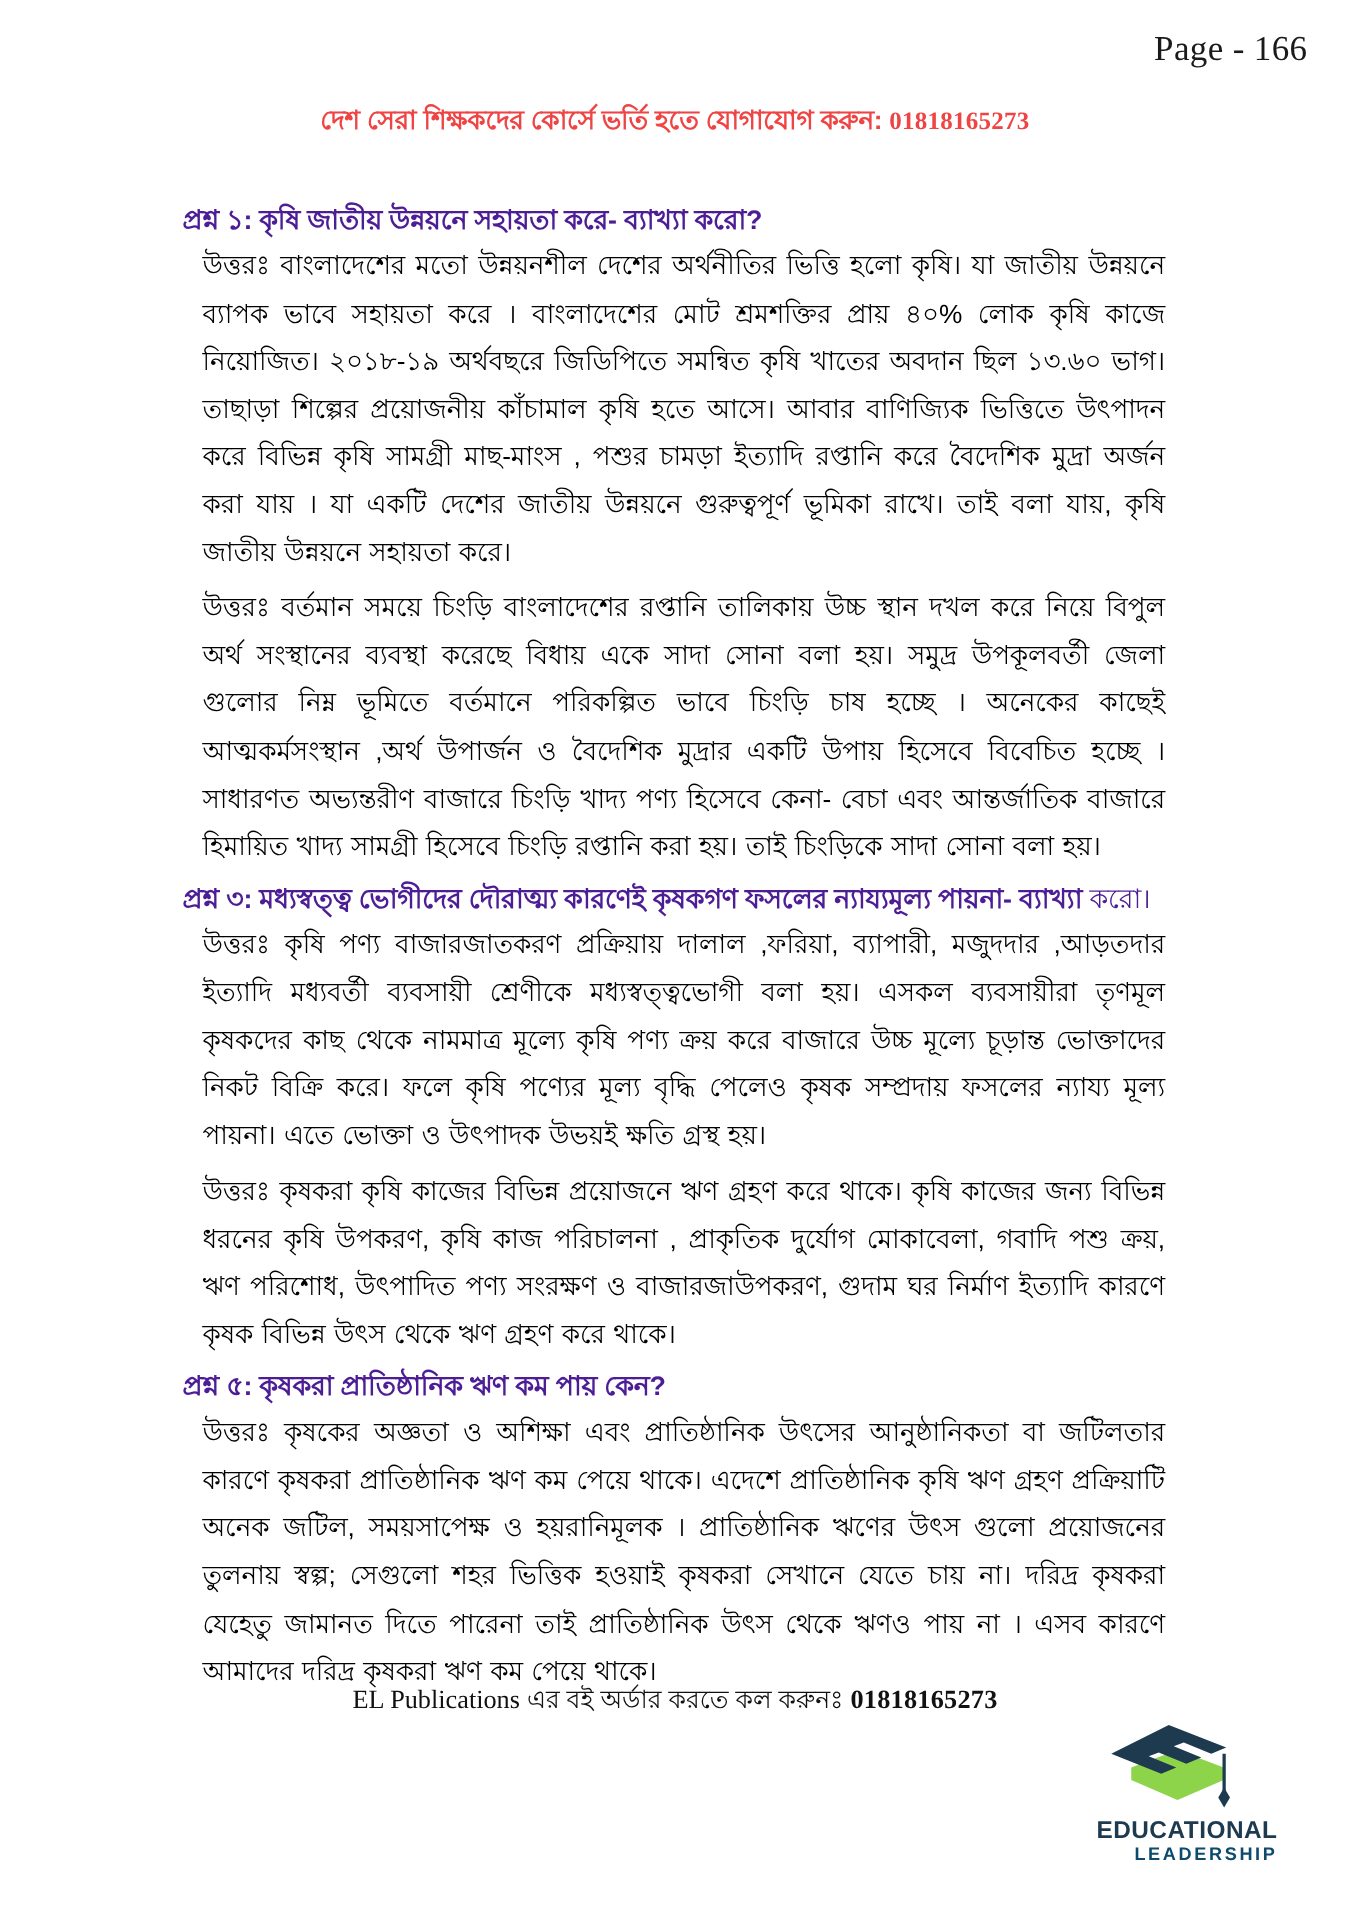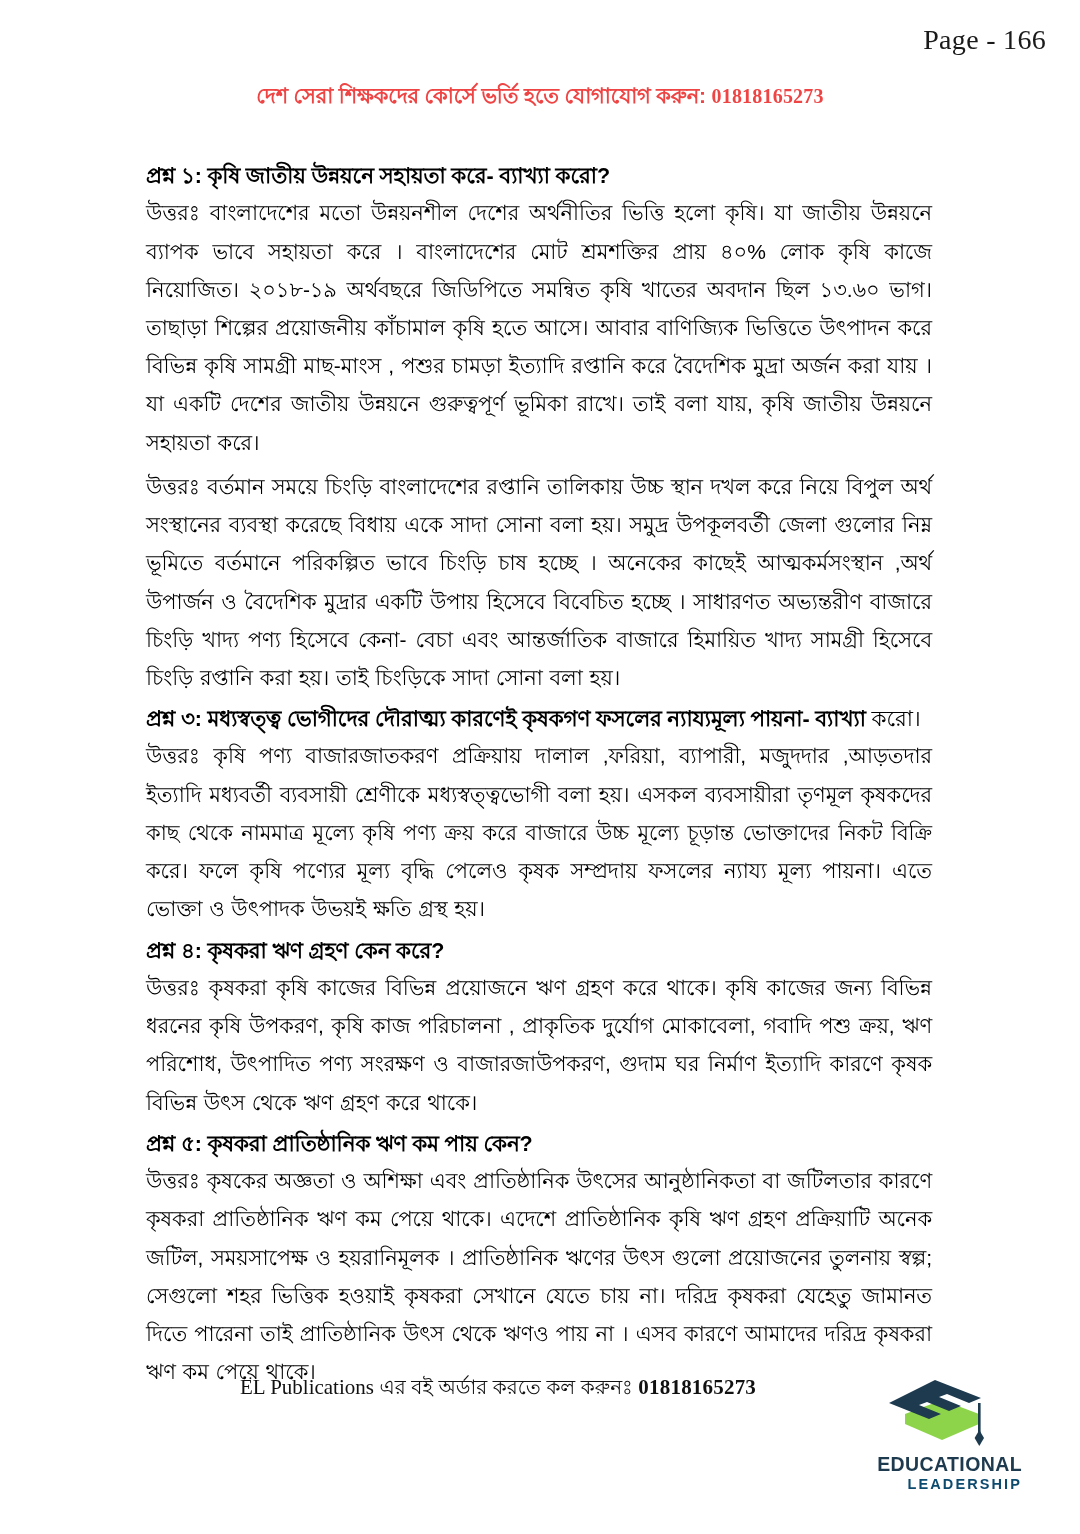--- a/index.html
+++ b/index.html
@@ -65,50 +65,50 @@
   .qa-block {
     margin-bottom: 2px;
   }
 
   .q-heading {
     font-family: "Liberation Sans", sans-serif;
     font-size: 21.5px;
     font-weight: bold;
     line-height: 1.55;
     margin: 0 0 1px 0;
-    color: #000000;
+    color: #4c1d95;
     letter-spacing: -0.2px;
     white-space: nowrap;
   }
   .q-heading .tail {
     font-weight: normal;
   }
 
   .answer {
     font-family: "Liberation Sans", sans-serif;
     font-size: 21px;
     line-height: 1.82;
-    margin: 0 0 6px 0;
+    margin: 0 0 6px 16px;
     color: #000;
     text-align: justify;
     text-justify: inter-word;
     letter-spacing: -0.1px;
     word-spacing: 1px;
   }
   .answer.last-line-left {
     text-align-last: left;
   }
 
   
   .footer-text {
     position: absolute;
     left: 240px;
-    top: 1372px;
+    top: 1344px;
     width: 600px;
-    text-align: left;
+    text-align: center;
     font-size: 20px;
     font-family: "Liberation Sans", sans-serif;
     color: #111;
     white-space: nowrap;
   }
   .footer-text .brand {
     font-family: "Liberation Serif", serif;
     font-size: 21px;
   }
   .footer-text .phone {
@@ -174,23 +174,20 @@
     </div>
 
     <div class="qa-block">
       <p class="q-heading">
         <span>প্রশ্ন ৩: মধ্যস্বত্ত্ব ভোগীদের দৌরাত্ম্য কারণেই কৃষকগণ ফসলের ন্যায্যমূল্য পায়না- ব্যাখ্যা</span><span class="tail"> করো।</span>
       </p>
       <p class="answer last-line-left">উত্তরঃ কৃষি পণ্য বাজারজাতকরণ প্রক্রিয়ায় দালাল ,ফরিয়া, ব্যাপারী, মজুদদার ,আড়তদার ইত্যাদি মধ্যবর্তী ব্যবসায়ী শ্রেণীকে মধ্যস্বত্ত্বভোগী বলা হয়। এসকল ব্যবসায়ীরা তৃণমূল কৃষকদের কাছ থেকে নামমাত্র মূল্যে কৃষি পণ্য ক্রয় করে বাজারে উচ্চ মূল্যে চূড়ান্ত ভোক্তাদের নিকট বিক্রি করে। ফলে কৃষি পণ্যের মূল্য বৃদ্ধি পেলেও কৃষক সম্প্রদায় ফসলের ন্যায্য মূল্য পায়না। এতে ভোক্তা ও উৎপাদক উভয়ই ক্ষতি গ্রস্থ হয়।</p>
     </div>
 
     <div class="qa-block">
-      <p class="q-heading">
-        <span>প্রশ্ন ৪:  কৃষকরা ঋণ গ্রহণ কেন করে?</span><span class="tail"></span>
-      </p>
       <p class="answer last-line-left">উত্তরঃ কৃষকরা কৃষি কাজের বিভিন্ন প্রয়োজনে ঋণ গ্রহণ করে থাকে। কৃষি কাজের জন্য বিভিন্ন ধরনের কৃষি উপকরণ, কৃষি কাজ পরিচালনা , প্রাকৃতিক দুর্যোগ মোকাবেলা, গবাদি পশু ক্রয়, ঋণ পরিশোধ, উৎপাদিত পণ্য সংরক্ষণ ও বাজারজাউপকরণ, গুদাম ঘর নির্মাণ ইত্যাদি কারণে কৃষক বিভিন্ন উৎস থেকে ঋণ গ্রহণ করে থাকে।</p>
     </div>
 
     <div class="qa-block">
       <p class="q-heading">
         <span>প্রশ্ন ৫: কৃষকরা প্রাতিষ্ঠানিক ঋণ কম পায় কেন?</span><span class="tail"></span>
       </p>
       <p class="answer last-line-left">উত্তরঃ কৃষকের অজ্ঞতা ও অশিক্ষা এবং প্রাতিষ্ঠানিক উৎসের আনুষ্ঠানিকতা বা জটিলতার কারণে কৃষকরা প্রাতিষ্ঠানিক ঋণ কম পেয়ে থাকে। এদেশে প্রাতিষ্ঠানিক কৃষি ঋণ গ্রহণ প্রক্রিয়াটি অনেক জটিল, সময়সাপেক্ষ ও হয়রানিমূলক । প্রাতিষ্ঠানিক ঋণের উৎস গুলো প্রয়োজনের তুলনায়  স্বল্প; সেগুলো শহর ভিত্তিক হওয়াই কৃষকরা সেখানে যেতে চায় না। দরিদ্র কৃষকরা যেহেতু জামানত দিতে পারেনা তাই প্রাতিষ্ঠানিক উৎস থেকে ঋণও পায় না । এসব কারণে আমাদের দরিদ্র কৃষকরা ঋণ কম পেয়ে থাকে।</p>
     </div>
 

